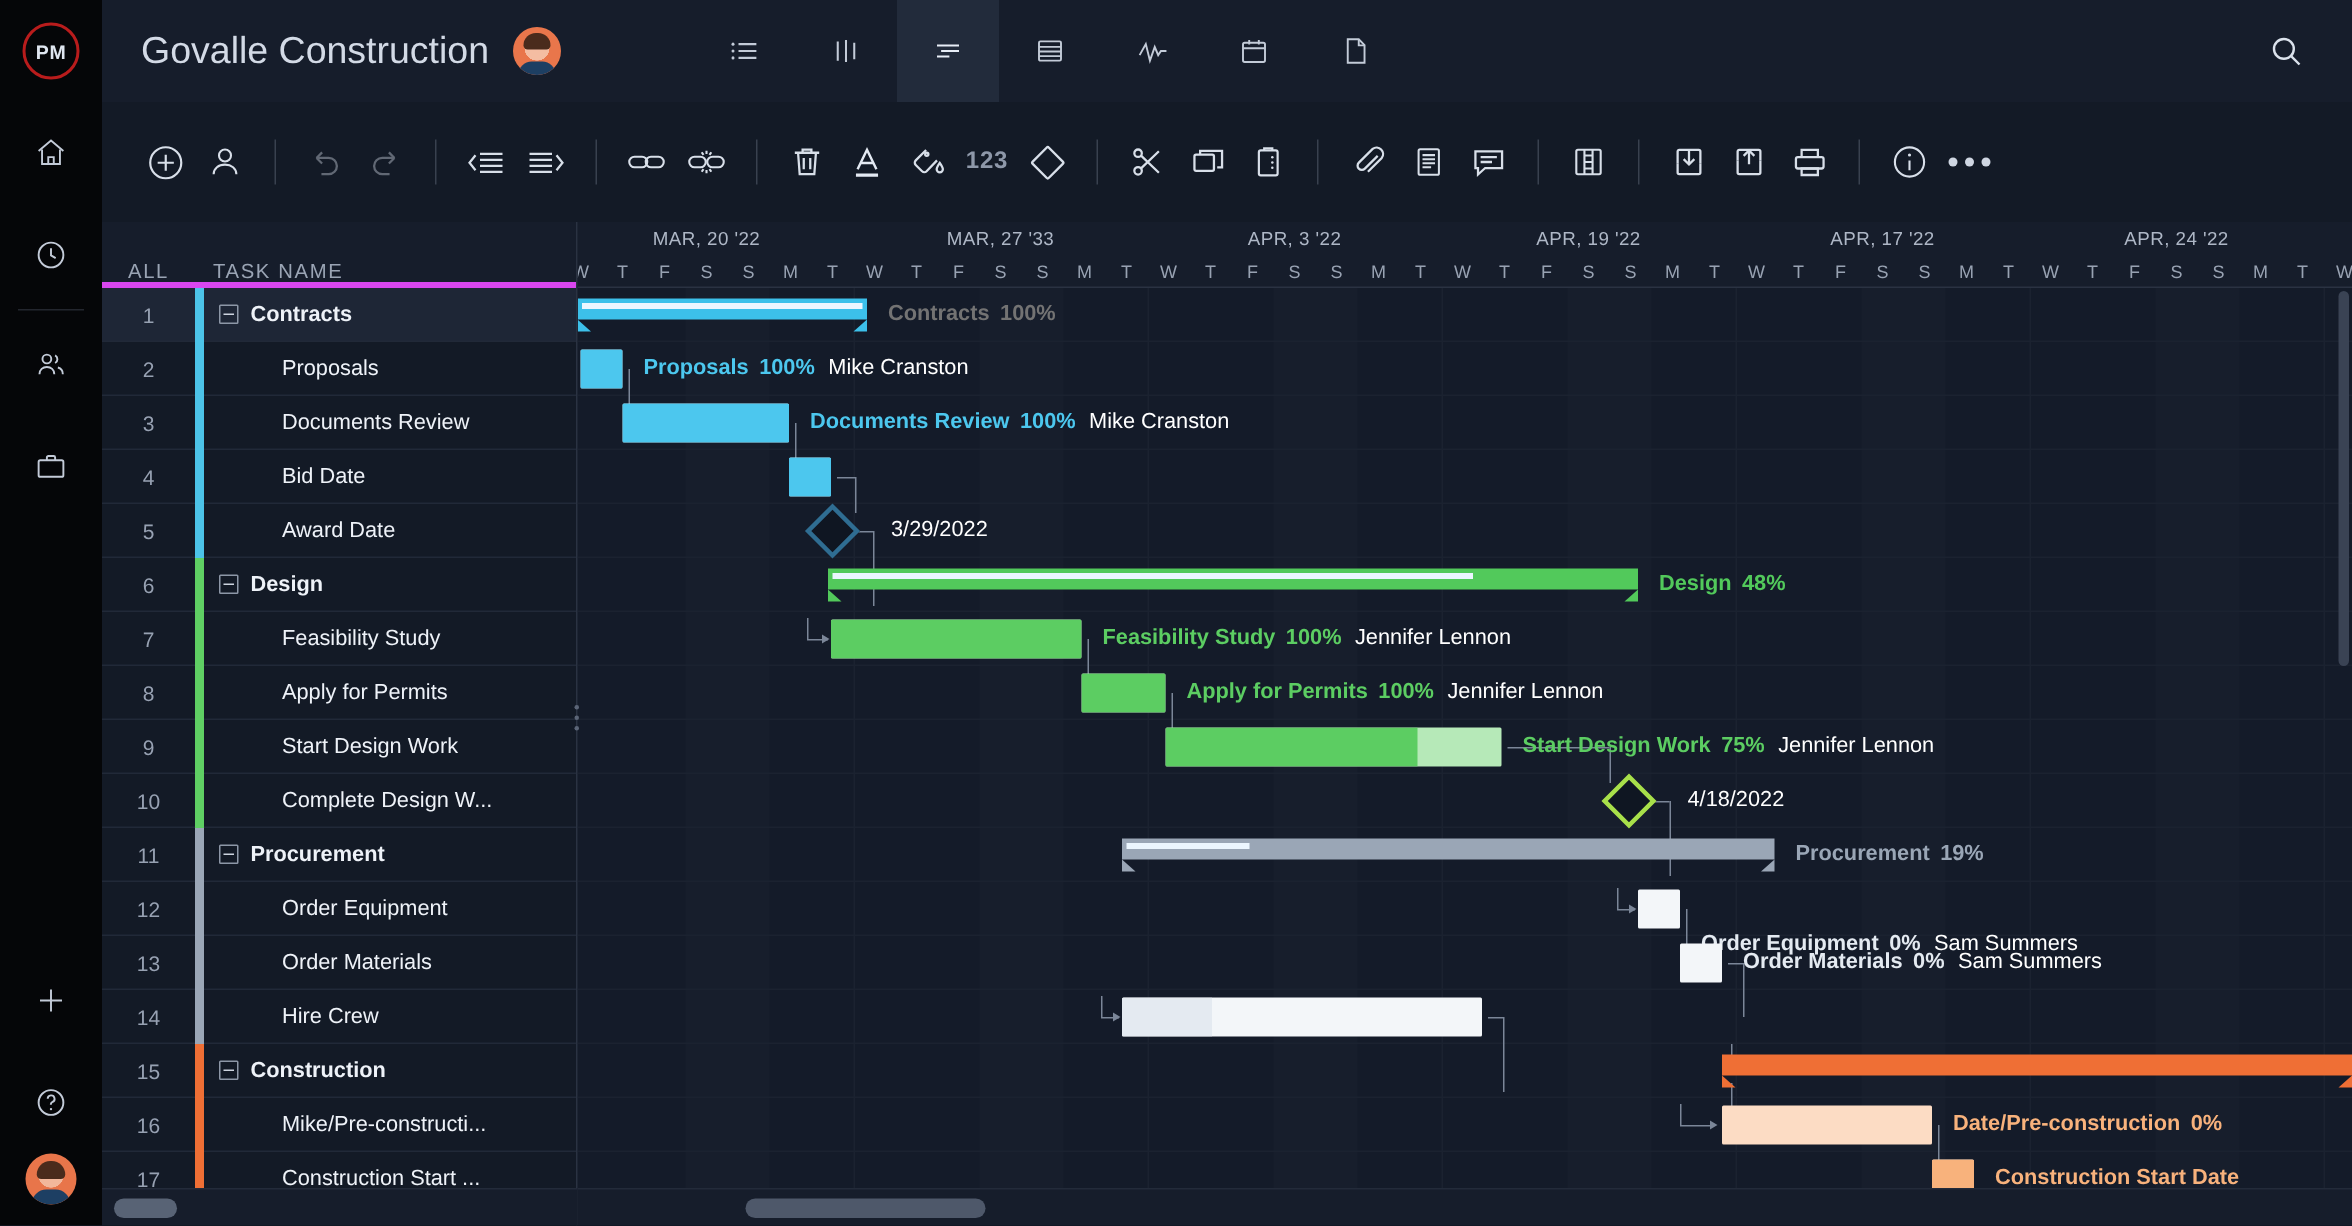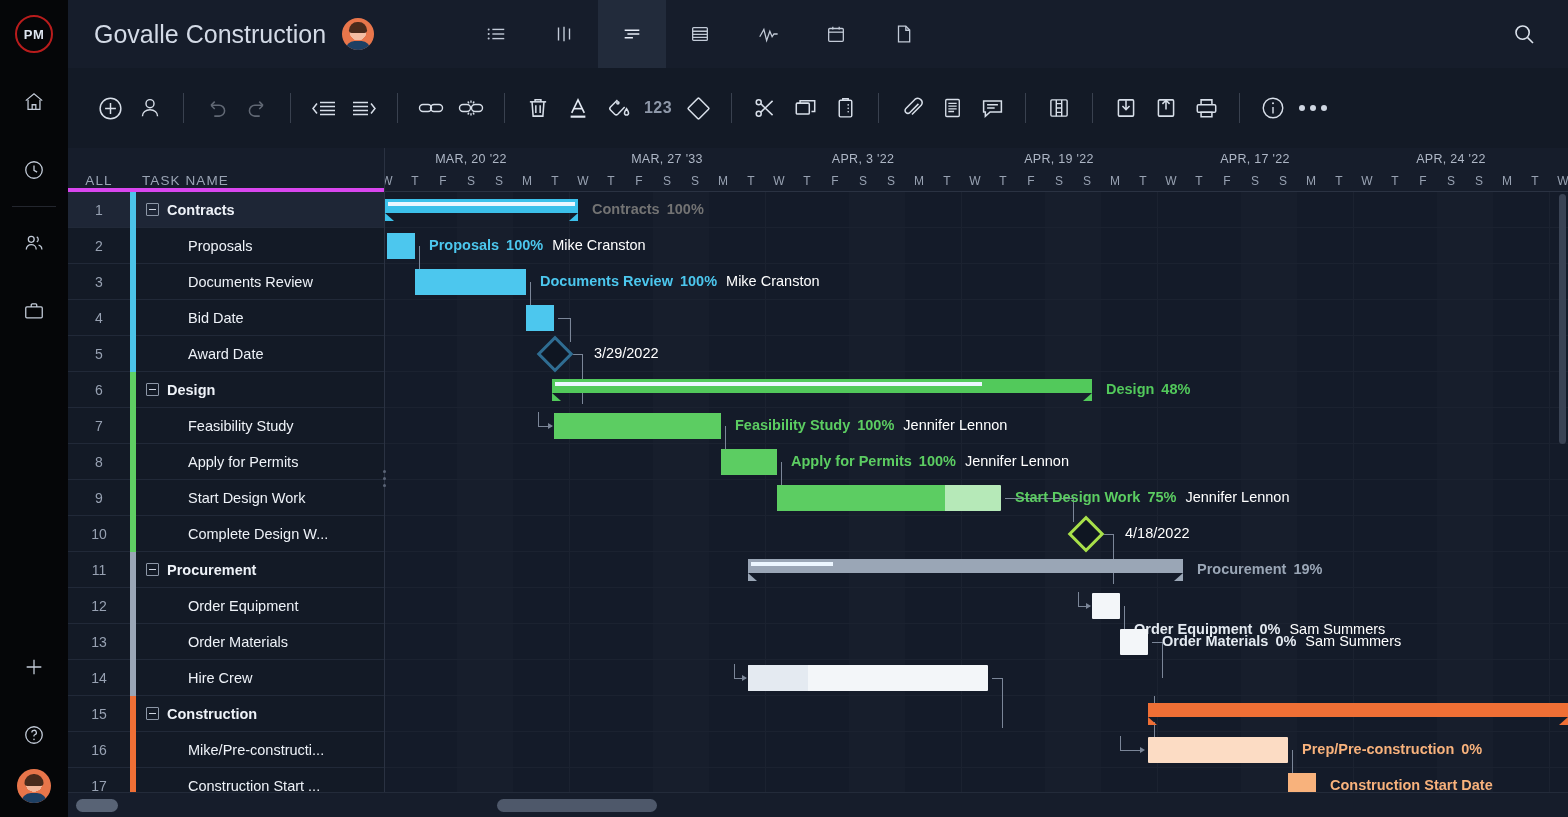--- a/index.html
+++ b/index.html
@@ -800,21 +800,21 @@
             <div class="fill" style="width: 60px; background: rgb(228, 234, 241);"></div>
           </div>
           <div class="bar bar-summary" style="left: 763px; width: 420px; top: 511px; height: 22px;">
             <div class="body" style="background: rgb(239, 111, 53);"></div>
             <div class="cap-l" style="border-left-color: rgb(239, 111, 53);"></div>
             <div class="cap-r" style="border-right-color: rgb(239, 111, 53);"></div>
           </div>
           <div class="bar bar-task" style="left: 763px; width: 140px; top: 545px; background: rgb(252, 220, 196);">
             <div class="fill" style="width: 0px; background: rgb(248, 178, 124);"></div>
           </div>
-          <div class="lbl" style="top: 544px; left: 917px; color: rgb(248, 178, 124);"><span>Prep/Pre-construction</span><span class="pct">0%</span></div>
+          <div class="lbl" style="top: 544px; left: 917px; color: rgb(248, 178, 124);"><span>Date/Pre-construction</span><span class="pct">0%</span></div>
           <div class="bar bar-task" style="left: 903px; width: 28px; top: 581px; background: rgb(252, 220, 196);">
             <div class="fill" style="width: 28px; background: rgb(248, 178, 124);"></div>
           </div>
           <div class="lbl" style="top: 580px; left: 945px; color: rgb(248, 178, 124);"><span>Construction Start Date</span></div>
         </div>
       <div class="vscroll"></div>
       <div class="tl-scroll">
         <div class="thumb"></div>
       </div>
     </div>

